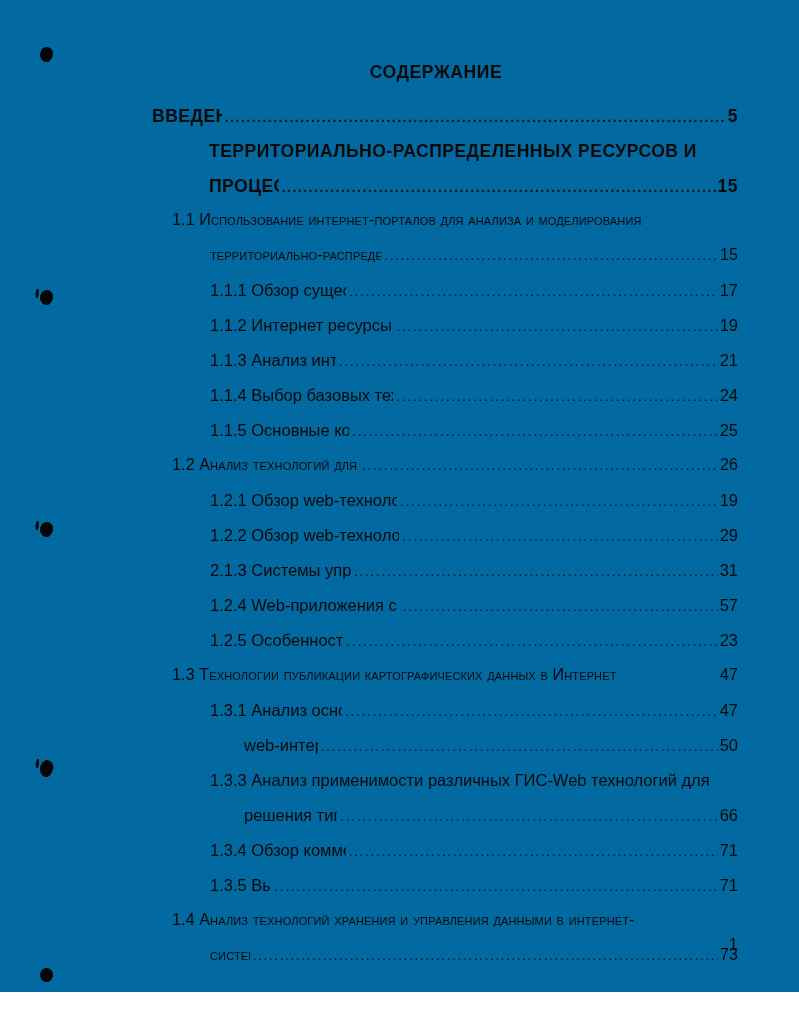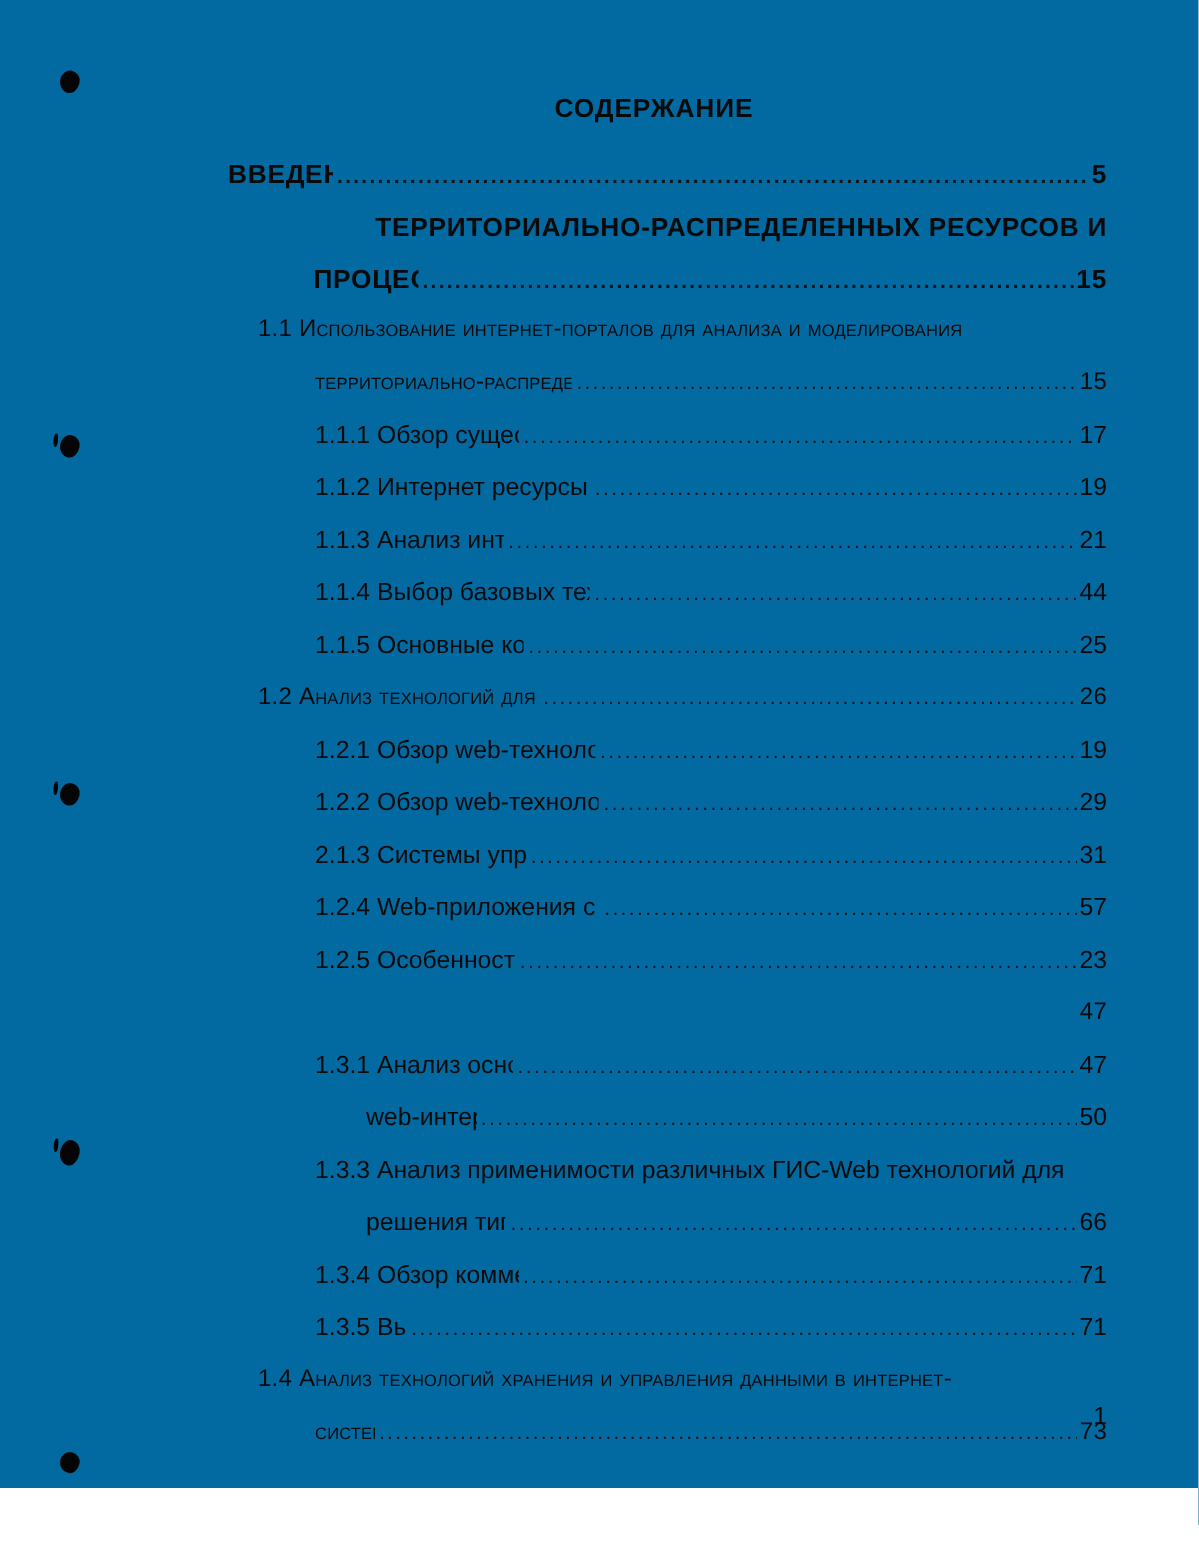--- a/index.html
+++ b/index.html
@@ -112,21 +112,21 @@
   .pageno {
     flex: 0 0 auto;
     text-align: right;
     font-variant-numeric: lining-nums;
   }
 
   
 
   
   .lvl0 .line { font-weight: bold; font-size: 17.5px; letter-spacing: 0.5px; }
-  .lvl0 .line.cont { padding-left: 57px; justify-content: flex-end; }
+  .lvl0 .line.cont { padding-left: 57px; }
   .lvl0 .leader { font-weight: bold; letter-spacing: 1.5px; }
 
   
   .lvl1 { padding-left: 20px; }
   .lvl1 .line { font-size: 16px; font-variant: small-caps; letter-spacing: 0.15px; }
   .lvl1 .line.cont { padding-left: 38px; }
   .lvl1 .leader { font-variant: normal; letter-spacing: 1.5px; }
   .lvl1 .pageno { font-variant: normal; }
 
   
@@ -203,21 +203,21 @@
           <div class="line">
             <span class="label">1.1.3 Анализ интернет-порталов</span>
             <span class="leader"></span>
             <span class="pageno">21</span>
           </div>
         </li>
         <li class="entry lvl2">
           <div class="line">
             <span class="label">1.1.4 Выбор базовых технологии для создания ИП ТАМ</span>
             <span class="leader"></span>
-            <span class="pageno">44</span>
+            <span class="pageno">24</span>
           </div>
         </li>
         <li class="entry lvl2">
           <div class="line">
             <span class="label">1.1.5 Основные компоненты ИП ТАМ</span>
             <span class="leader"></span>
             <span class="pageno">25</span>
           </div>
         </li>
         <li class="entry lvl1">
@@ -257,20 +257,21 @@
         </li>
         <li class="entry lvl2">
           <div class="line">
             <span class="label">1.2.5 Особенности web-технологий</span>
             <span class="leader"></span>
             <span class="pageno">23</span>
           </div>
         </li>
         <li class="entry lvl1">
           <div class="line">
+            <span class="label">1.3 Технологии публикации картографических данных в Интернет</span>
             <span class="leader none"></span>
             <span class="pageno">47</span>
           </div>
         </li>
         <li class="entry lvl2">
           <div class="line">
             <span class="label">1.3.1 Анализ основных архитектур</span>
             <span class="leader"></span>
             <span class="pageno">47</span>
           </div>

